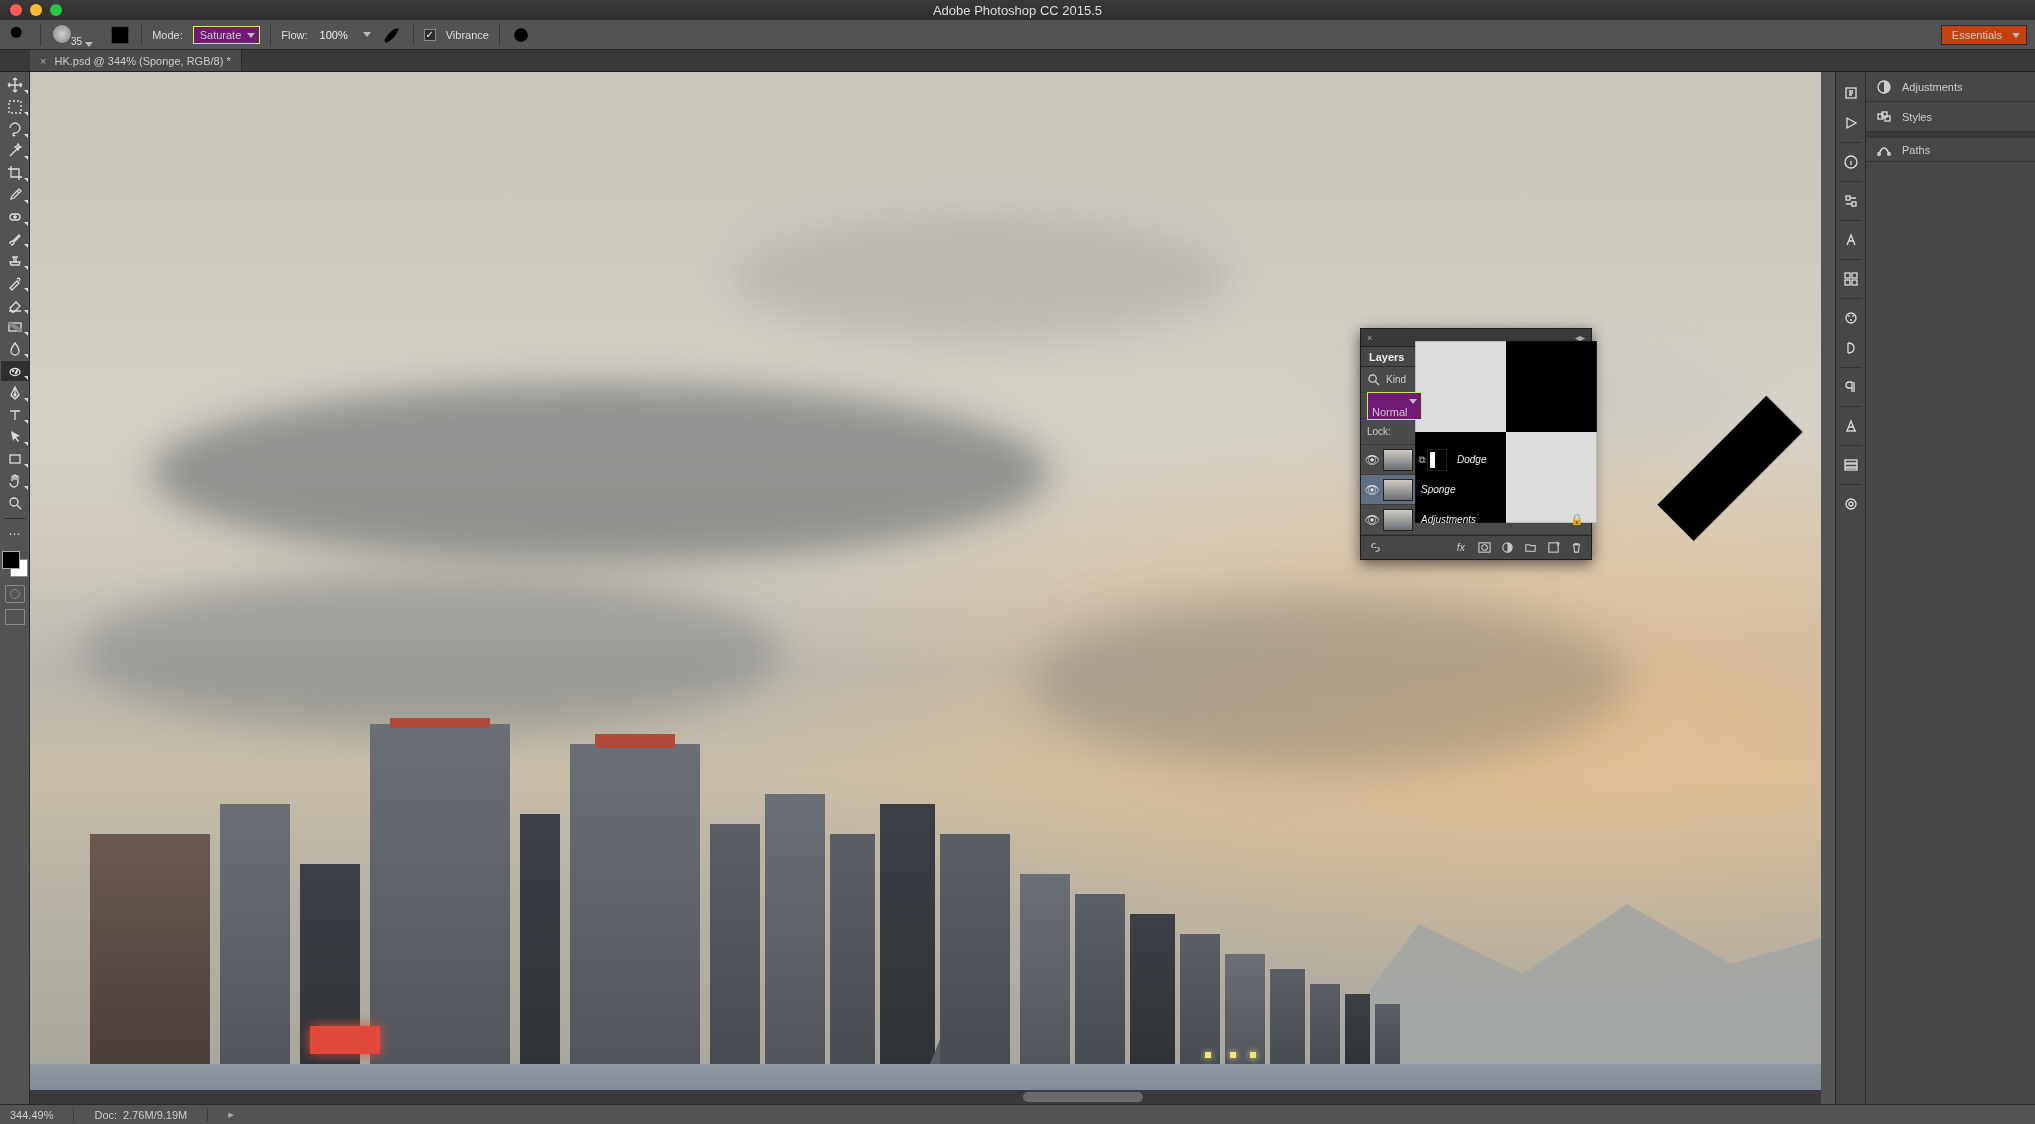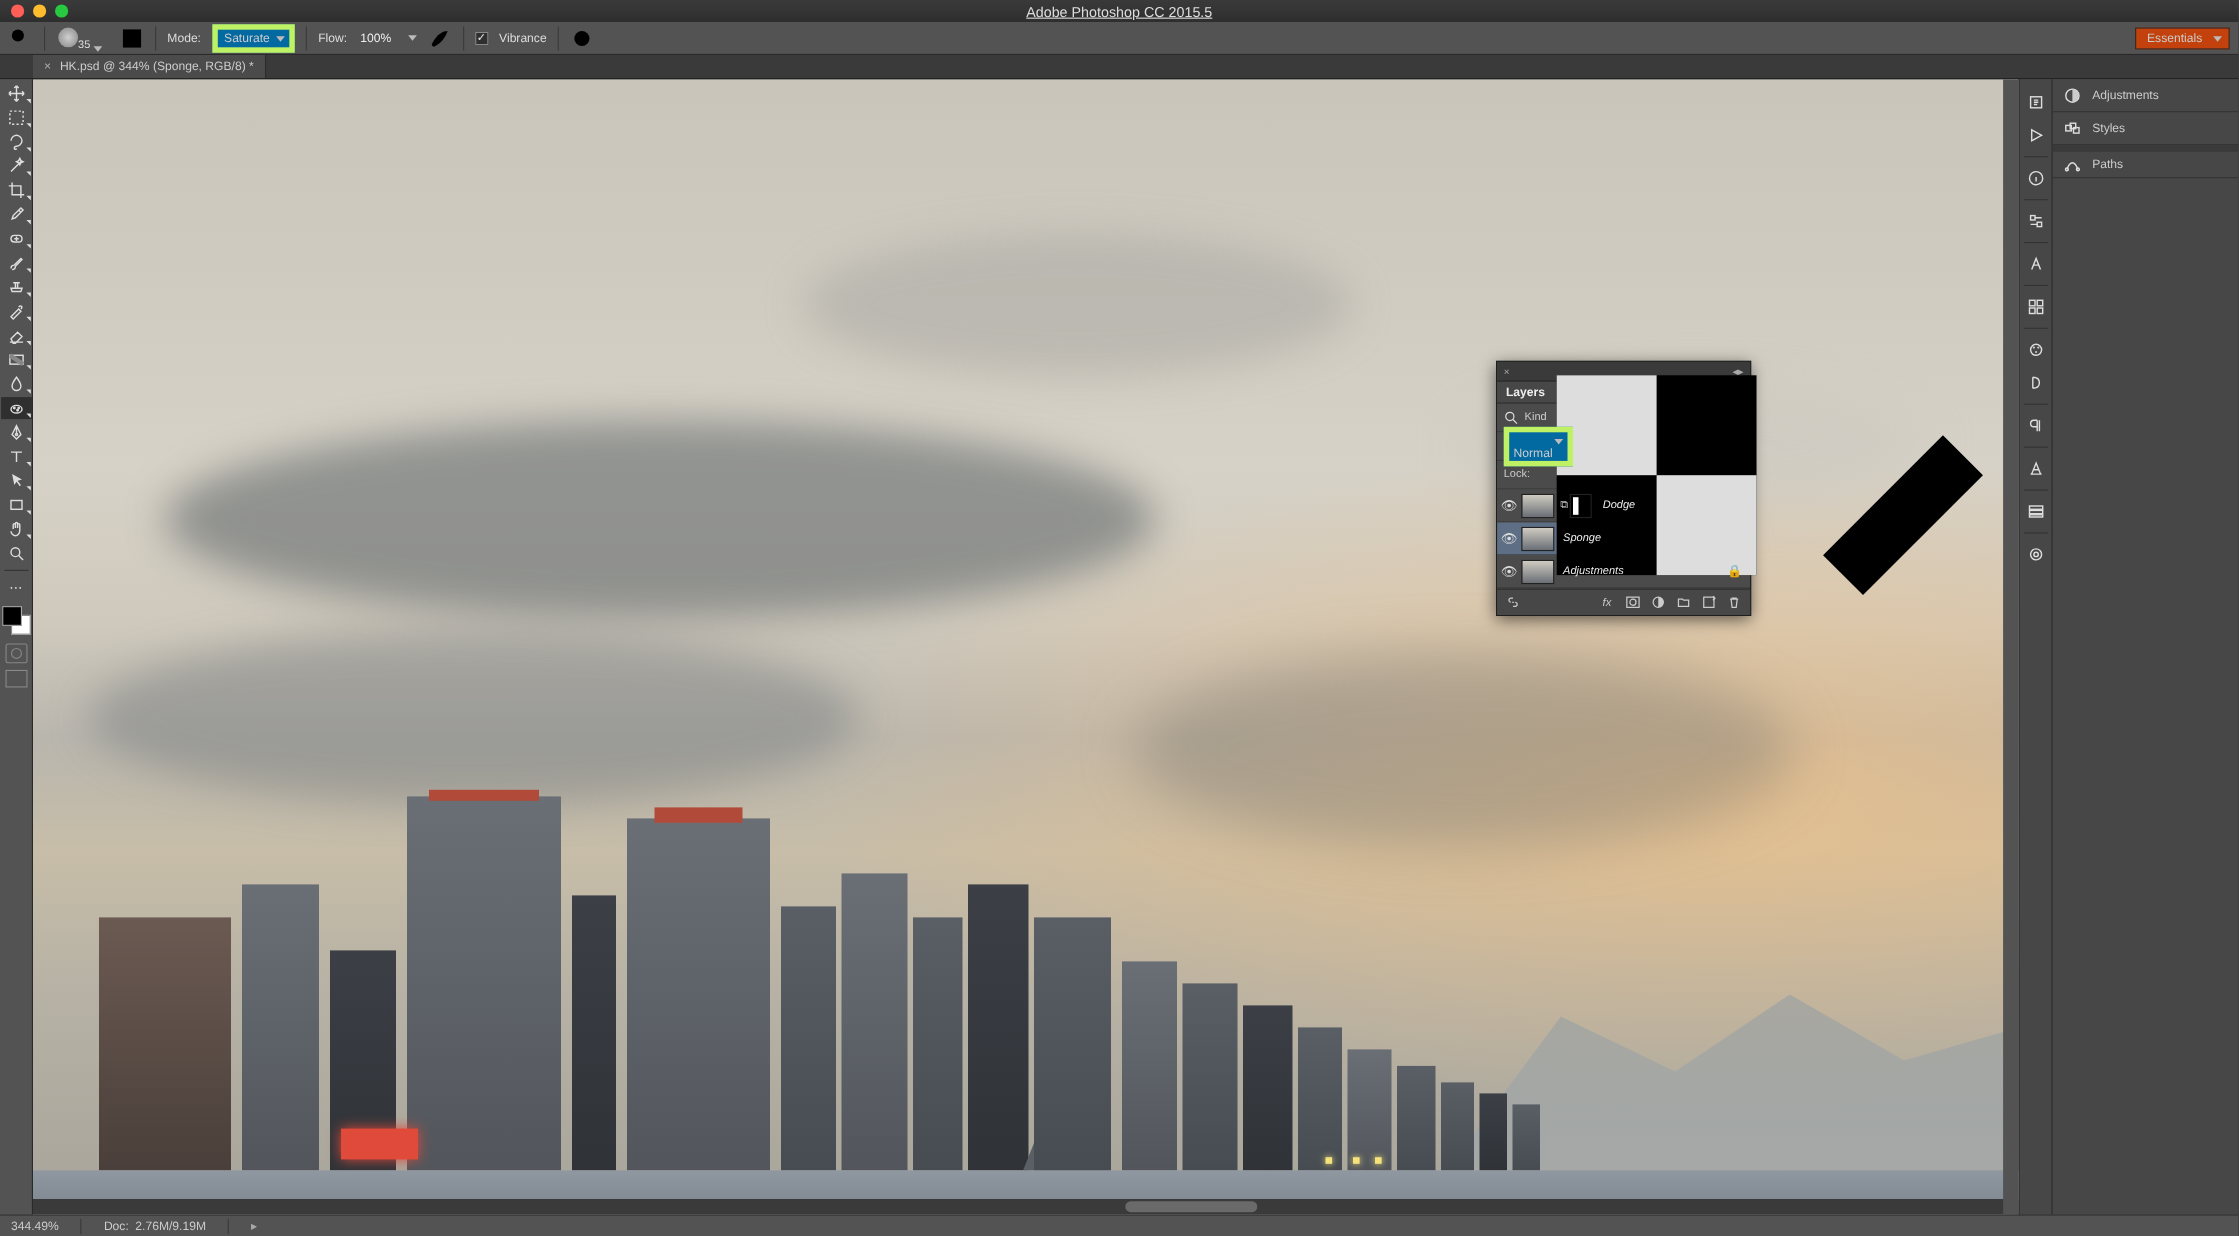--- a/index.html
+++ b/index.html
@@ -5,31 +5,31 @@
 * { margin: 0; padding: 0; box-sizing: border-box; font-family: "Lucida Grande", "Helvetica Neue", Arial, sans-serif; font-size: 11px; color: #ccc; user-select: none; }
 html, body { width: 2035px; height: 1124px; background: #474747; overflow: hidden; }
 
 
 .titlebar { height: 20px; background: linear-gradient(#3a3a3a,#2e2e2e); display: flex; align-items: center; position: relative; }
 .traffic { display: flex; gap: 8px; padding-left: 10px; }
 .traffic span { width: 12px; height: 12px; border-radius: 50%; display: inline-block; }
 .tl-close { background: #ff5f57; }
 .tl-min { background: #febc2e; }
 .tl-max { background: #28c840; }
-.titlebar .title { position: absolute; left: 50%; transform: translateX(-50%); color: #ddd; font-size: 13px; text-decoration: underline; }
+.titlebar .title { position: absolute; left: 50%; transform: translateX(-50%); color: #ddd; font-size: 13px; }
 
 
 .optionsbar { height: 30px; background: #535353; border-bottom: 1px solid #2a2a2a; display: flex; align-items: center; padding: 0 8px; gap: 10px; }
 .optionsbar .sep { width: 1px; height: 22px; background: #3a3a3a; }
 .brush-chip { display:flex; align-items:flex-end; gap:0; padding:2px 6px 0 2px; }
 .brush-dot { width:18px; height:18px; border-radius:50%; background:radial-gradient(circle at 50% 50%, #cfcfcf 0%, #9a9a9a 70%, #5a5a5a 100%); margin-bottom:4px;}
 .brush-size { font-size:10px; color:#ddd; }
 .chev { display:inline-block; width:0; height:0; border-left:4px solid transparent; border-right:4px solid transparent; border-top:5px solid #bbb; margin-left:3px; }
 .opt-label { color:#ddd; }
-.opt-select { background:#0369a1; border:5px solid #bef264; padding:2px 18px 2px 6px; position:relative; color:#eee; }
+.opt-select { background:#701a75; border:1px solid #bef264; padding:2px 18px 2px 6px; position:relative; color:#eee; }
 .opt-select .chev { position:absolute; right:4px; top:6px; }
 .opt-field { color:#eee; padding:1px 2px; min-width:30px; text-align:right; }
 .icon-btn { width:22px; height:22px; display:flex; align-items:center; justify-content:center; color:#ddd; }
 .checkbox { width:12px; height:12px; border:1px solid #888; background:#2f2f2f; display:inline-flex; align-items:center; justify-content:center; font-size:10px; }
 .checkbox.checked::after { content:"✓"; color:#eee; line-height:1; }
 .optionsbar .right { margin-left:auto; display:flex; align-items:center; gap:6px; }
 .workspace-select { background:#c2410c; border:1px solid #2a2a2a; padding:3px 24px 3px 10px; position:relative; color:#eee; }
 .workspace-select .chev { position:absolute; right:6px; top:7px; }
 
 

